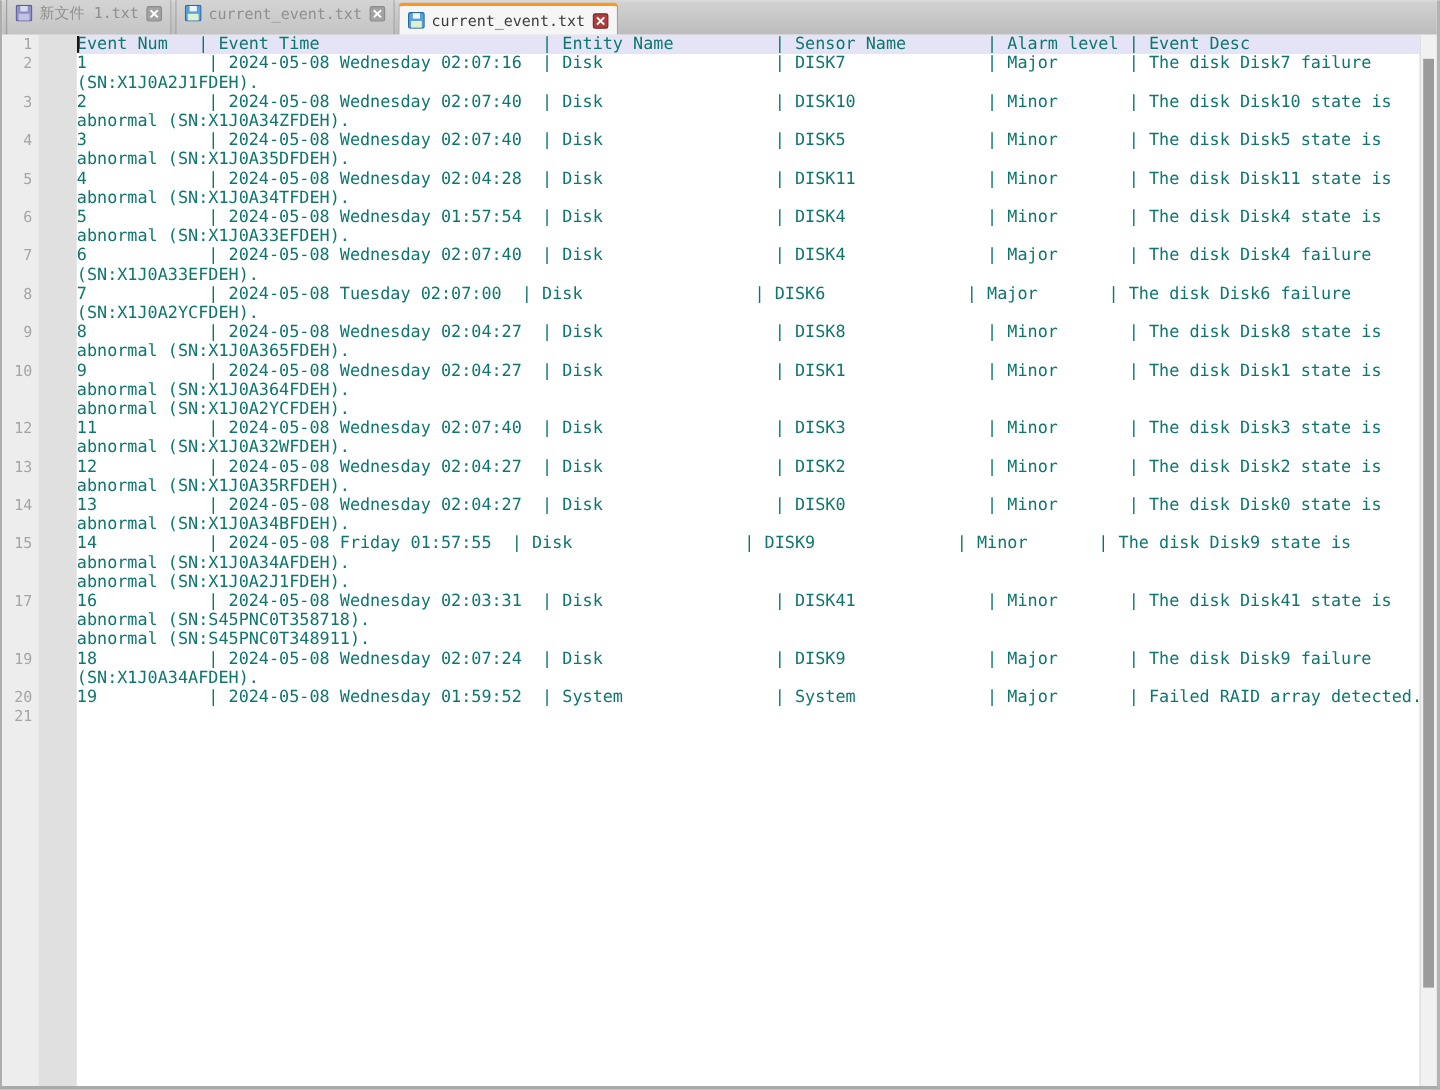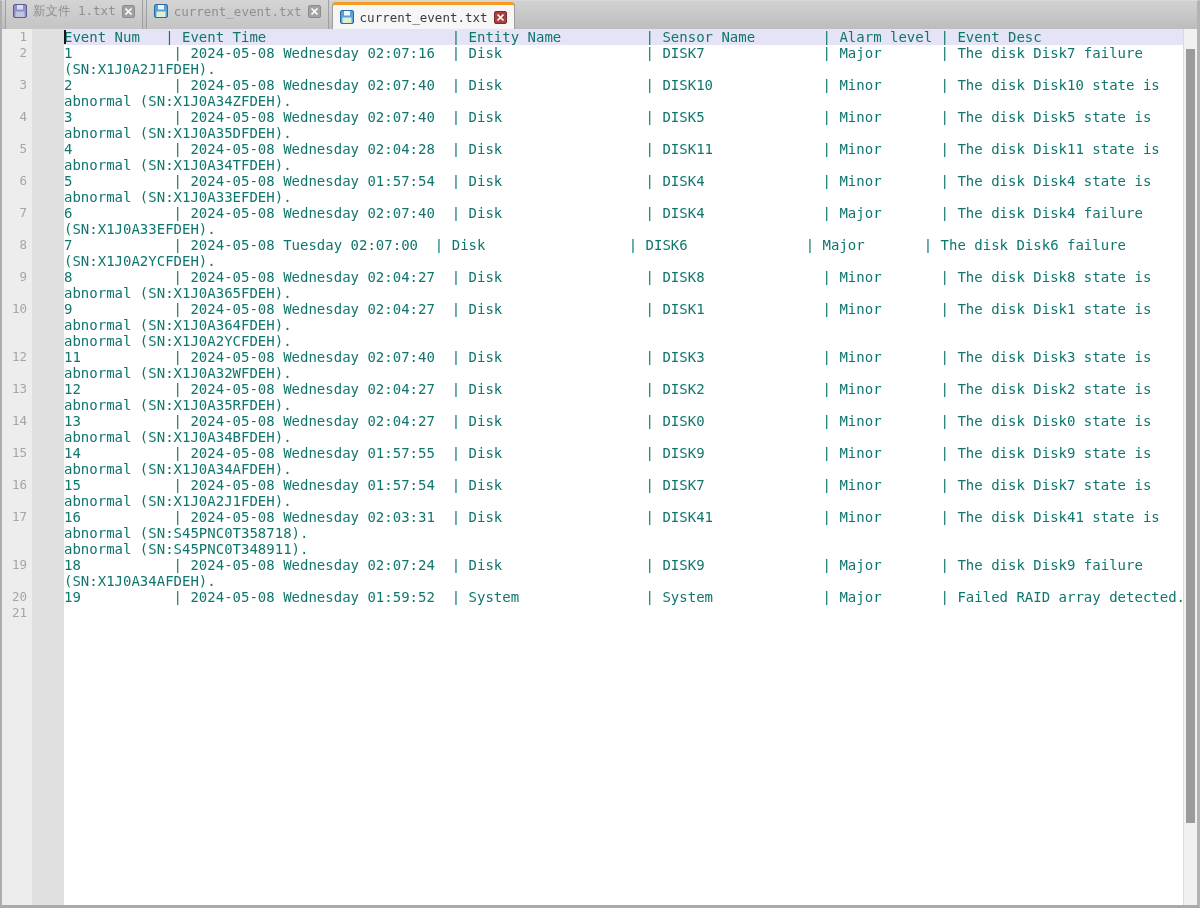--- a/index.html
+++ b/index.html
@@ -228,31 +228,26 @@
           <span class="code">13           | 2024-05-08 Wednesday 02:04:27  | Disk                 | DISK0              | Minor       | The disk Disk0 state is</span>
         </div>
         <div class="row">
           <span class="num"></span>
           <span class="marg"></span>
           <span class="code">abnormal (SN:X1J0A34BFDEH).</span>
         </div>
         <div class="row">
           <span class="num">15</span>
           <span class="marg"></span>
-          <span class="code">14           | 2024-05-08 Wednesday 01:57:55  | Disk                 | DISK9              | Minor       | The disk Disk9 state is</span>
+          <span class="code">14           | 2024-05-08 Friday 01:57:55  | Disk                 | DISK9              | Minor       | The disk Disk9 state is</span>
         </div>
         <div class="row">
           <span class="num"></span>
           <span class="marg"></span>
           <span class="code">abnormal (SN:X1J0A34AFDEH).</span>
-        </div>
-        <div class="row">
-          <span class="num">16</span>
-          <span class="marg"></span>
-          <span class="code">15           | 2024-05-08 Wednesday 01:57:54  | Disk                 | DISK7              | Minor       | The disk Disk7 state is</span>
         </div>
         <div class="row">
           <span class="num"></span>
           <span class="marg"></span>
           <span class="code">abnormal (SN:X1J0A2J1FDEH).</span>
         </div>
         <div class="row">
           <span class="num">17</span>
           <span class="marg"></span>
           <span class="code">16           | 2024-05-08 Wednesday 02:03:31  | Disk                 | DISK41             | Minor       | The disk Disk41 state is</span>

